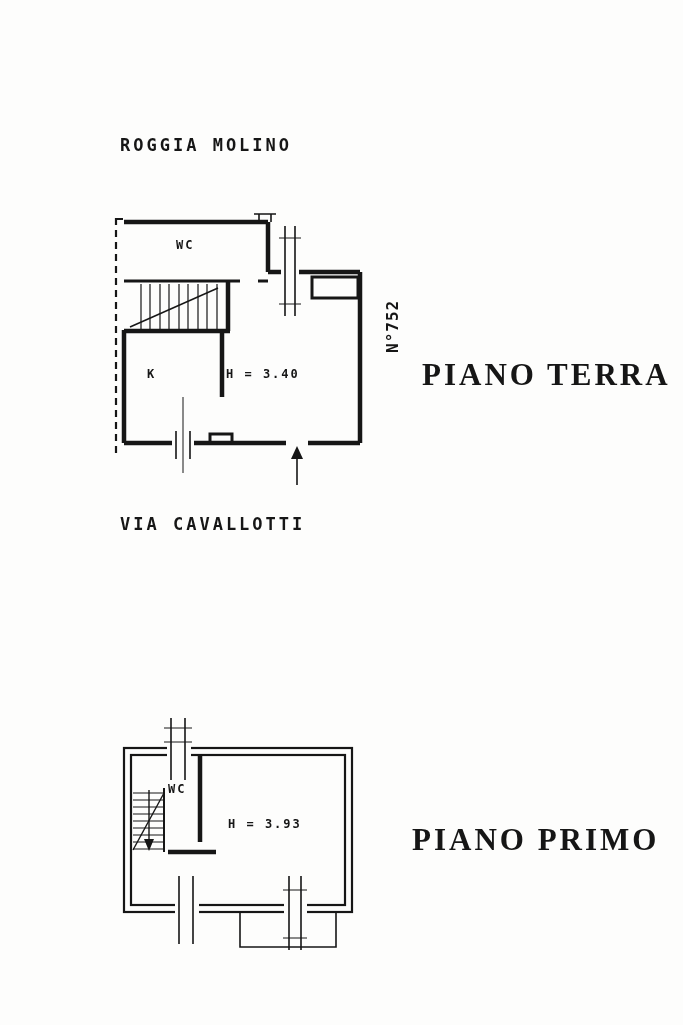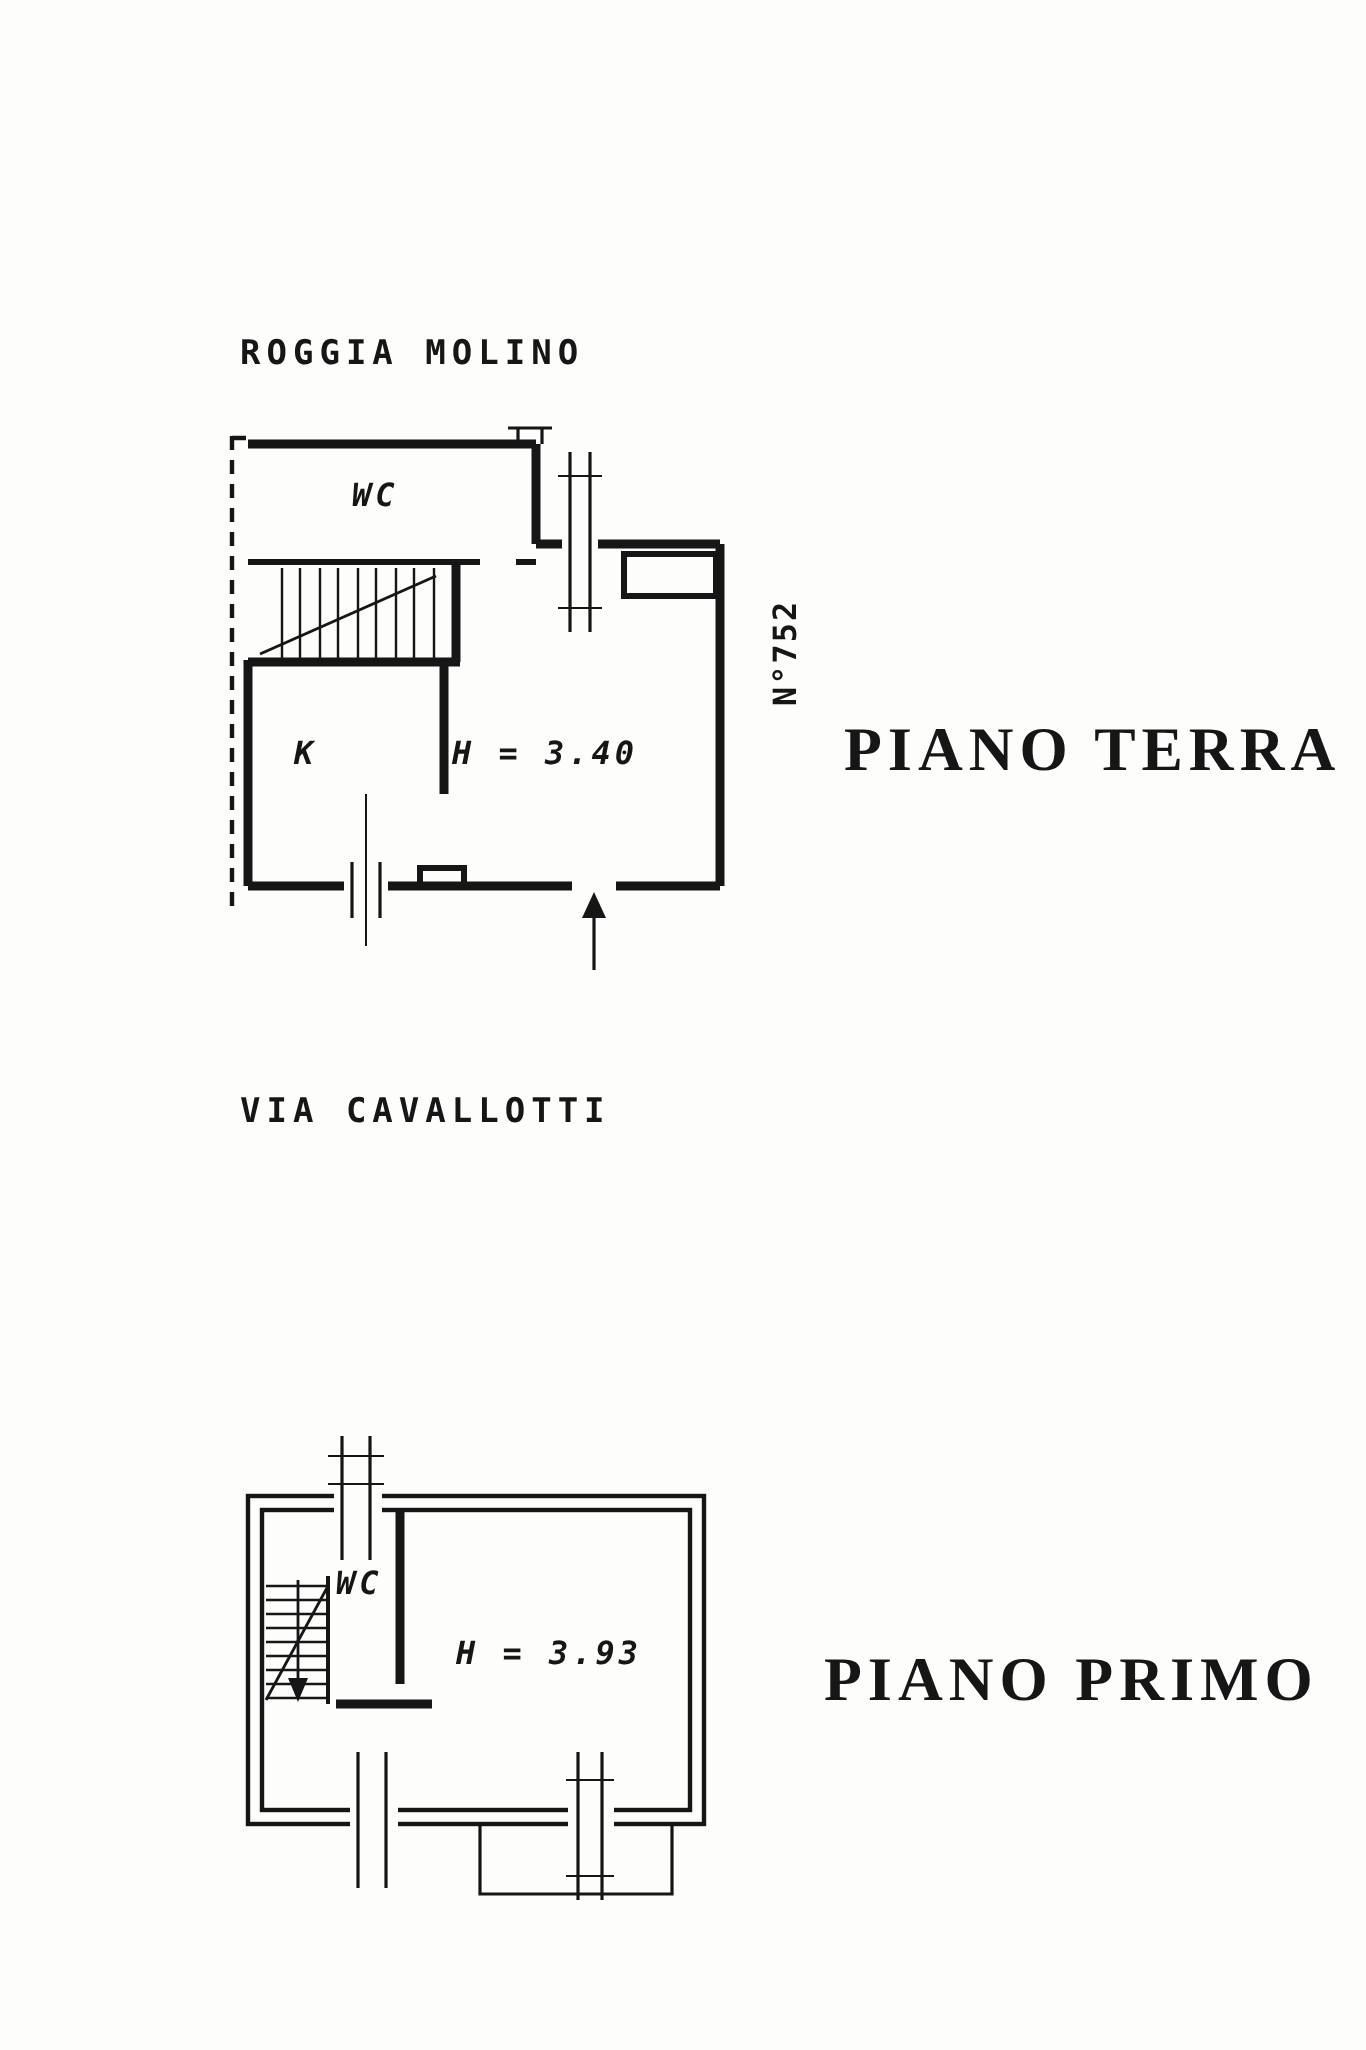--- a/index.html
+++ b/index.html
@@ -6,22 +6,22 @@
   .canvas{
     position:relative;
     width:683px;height:1025px;
     background:#fdfdfc;
     font-family:"DejaVu Sans Mono","Liberation Mono",monospace;
     color:#161616;
     overflow:hidden;
   }
   .plan-svg{position:absolute;left:0;top:0;}
   .lbl{position:absolute;white-space:nowrap;color:#161616;}
-  .lbl-small{font-size:17px;letter-spacing:3px;font-weight:700;margin-top:32px;}
-  .lbl-room{font-size:16px;letter-spacing:2px;font-weight:700;font-style:italic;}
+  .lbl-small{font-size:17px;letter-spacing:3px;font-weight:700;}
+  .lbl-room{font-size:12px;letter-spacing:2px;font-weight:700;}
   .lbl-title{font-size:31px;letter-spacing:3px;font-weight:700;font-family:Liberation Serif, serif;}
   .lbl-rot{
     font-size:16px;letter-spacing:1px;font-weight:700;
     transform:rotate(-90deg);
     transform-origin:left top;
   }
 </style>
 </head>
 <body>
 

